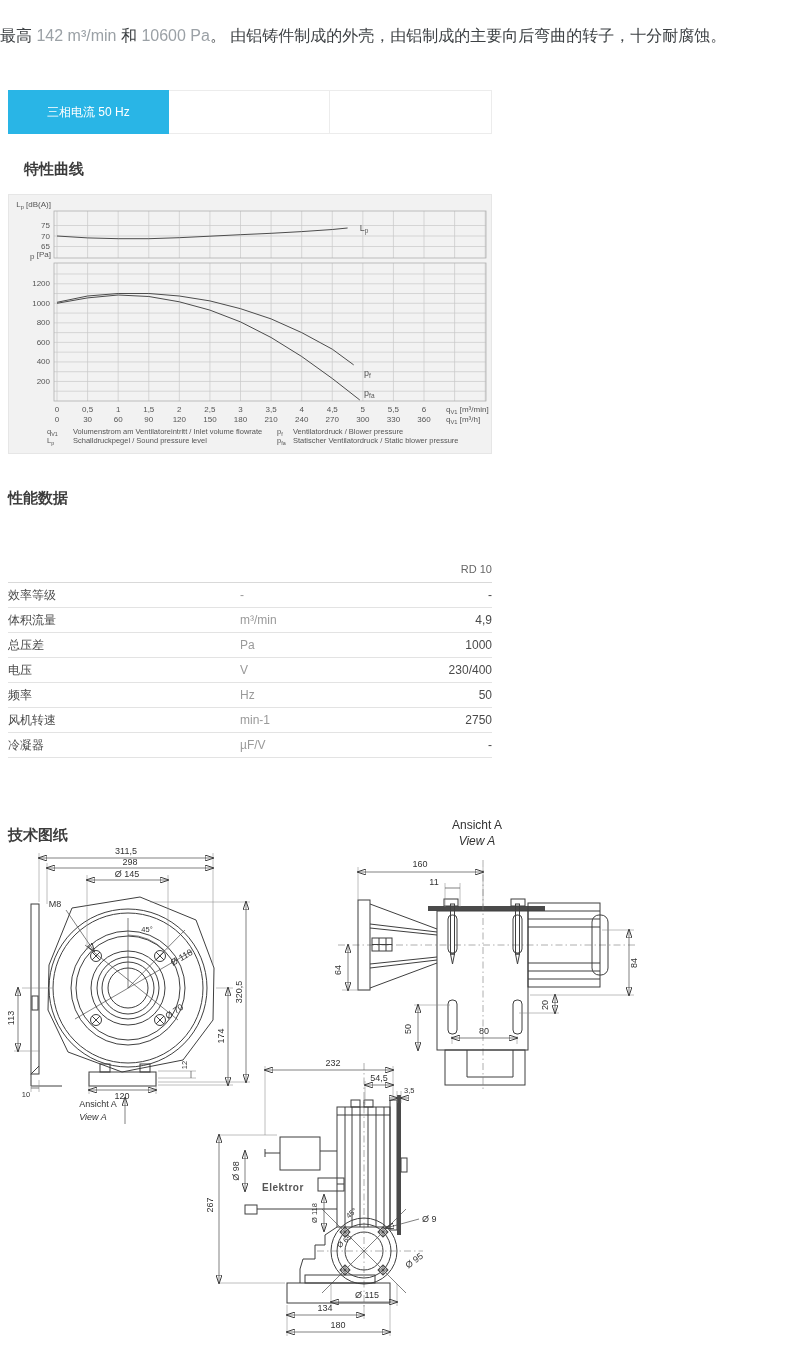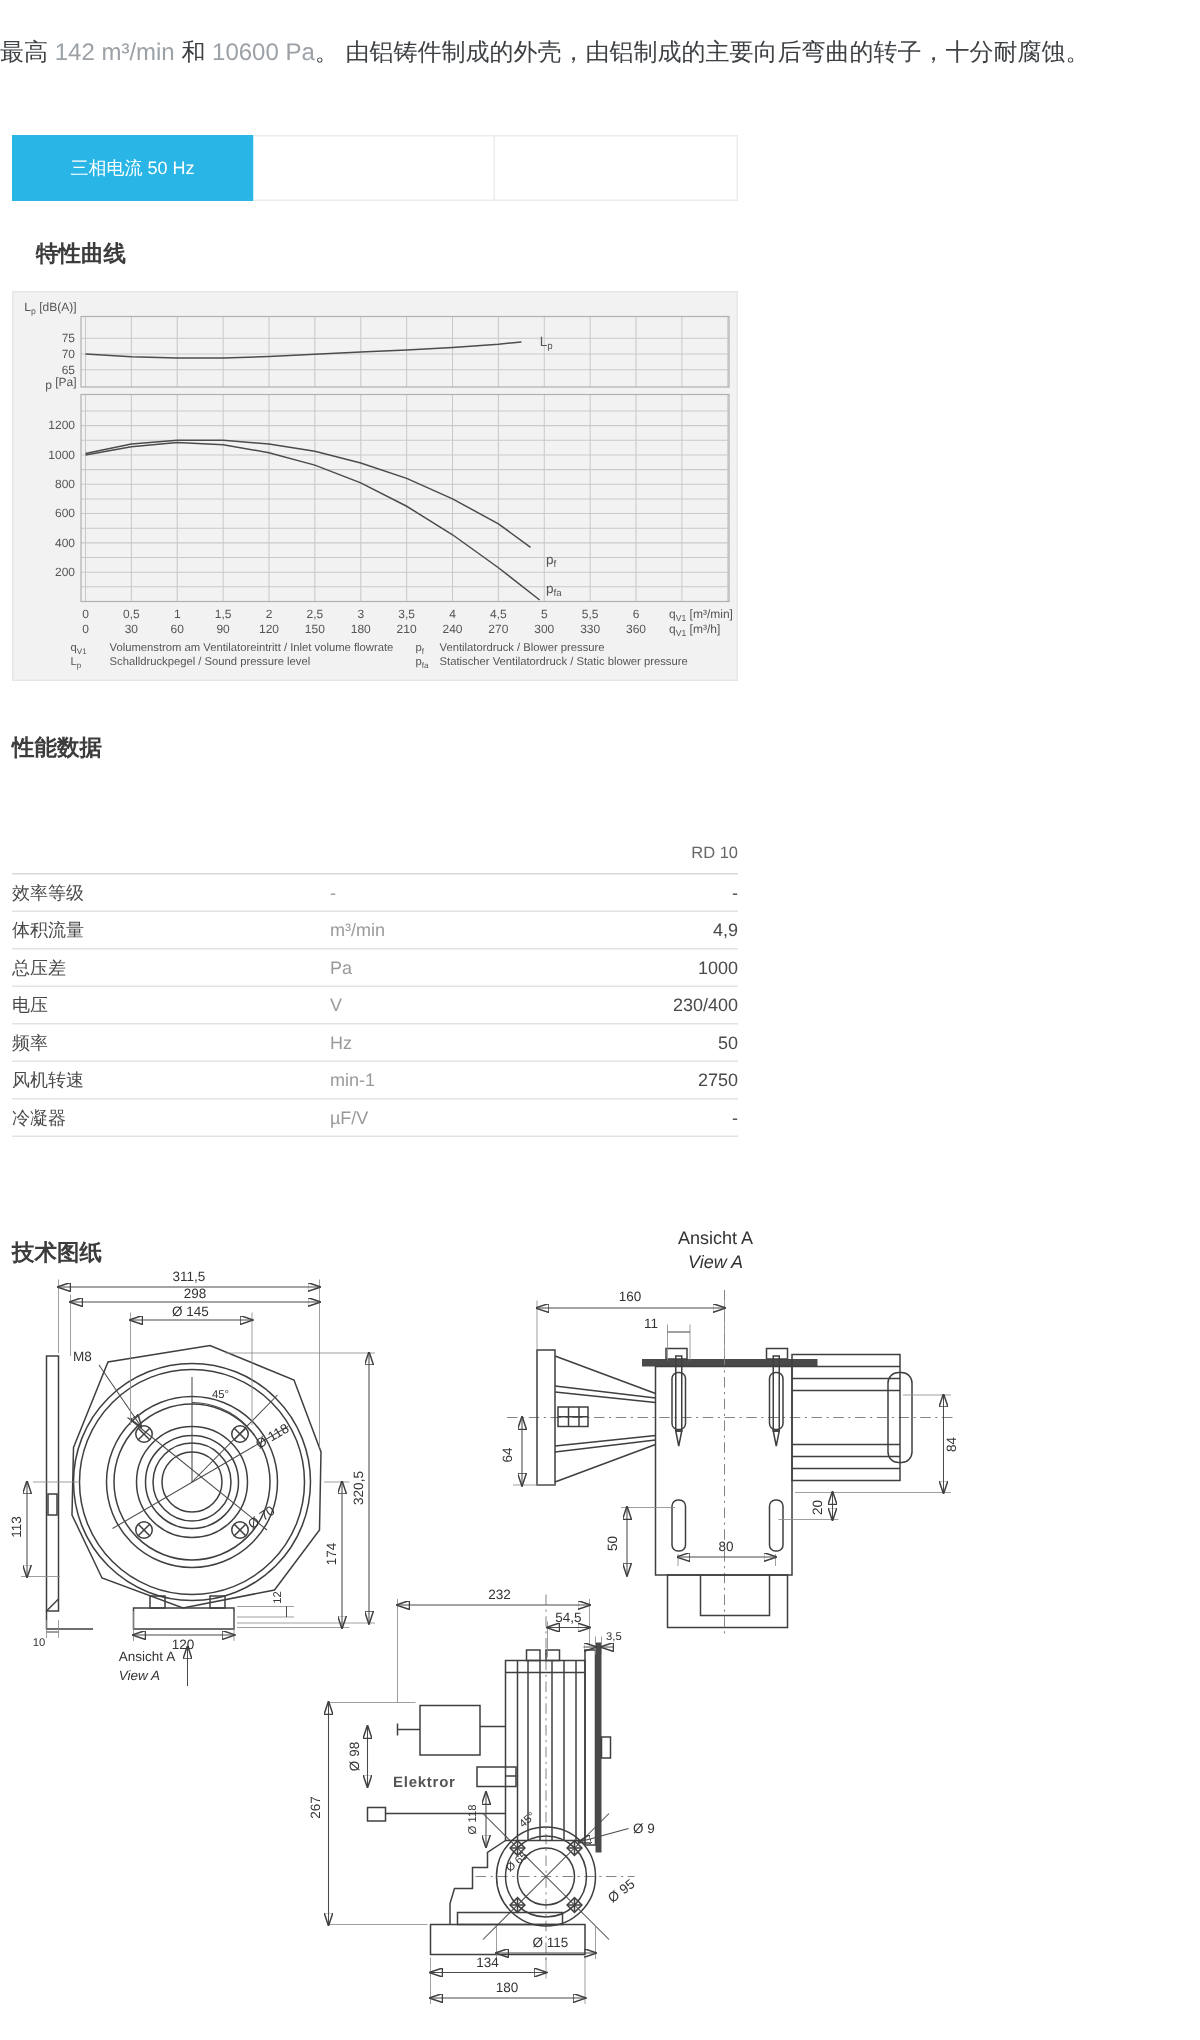--- a/index.html
+++ b/index.html
@@ -12,21 +12,21 @@
   .tabs{left:8px;top:90px;width:484px;height:44px;display:flex;}
   .tab{flex:1;display:flex;align-items:center;justify-content:center;font-size:12px;border:1px solid #ececec;border-left:none;background:#fff;box-sizing:border-box;}
   .tab.active{background:#29b5e6;color:#fff;border:none;}
   
   .h2{font-size:15px;font-weight:bold;color:#3c3c3c;}
   
   .chart-box{left:8px;top:194px;width:484px;height:260px;background:#f2f2f2;border:1px solid #e6e6e6;box-sizing:border-box;}
   .chart-box svg{display:block;}
   
   .ptable{left:8px;top:518px;width:484px;font-size:12px;}
-  .prow{display:grid;grid-template-columns:212px 142px 1fr;align-items:center;height:24px;border-bottom:1px solid #e3e3e3;}
+  .prow{display:grid;grid-template-columns:212px 142px 1fr;align-items:center;height:24px;border-bottom:1px solid #e3e3e3;gap:20px;}
   .prow .lab{color:#4a4a4a;}
   .prow .unit{color:#9a9a9a;}
   .prow .val{text-align:right;color:#4a4a4a;}
   .phead{display:grid;grid-template-columns:1fr;height:26px;align-items:center;border-bottom:1px solid #d9d9d9;margin-top:38px;}
   .phead .model{text-align:right;font-size:11px;color:#666;}
   
   svg.draw line,svg.draw path,svg.draw rect,svg.draw circle,svg.draw polyline,svg.draw polygon{stroke:#3f3f3f;fill:none;stroke-width:1;}
   svg.draw .dim{stroke:#4a4a4a;stroke-width:.7;}
   svg.draw .ext{stroke:#8a8a8a;stroke-width:.55;}
   svg.draw .cl{stroke:#6a6a6a;stroke-width:.55;stroke-dasharray:7 3 1.5 3;}

